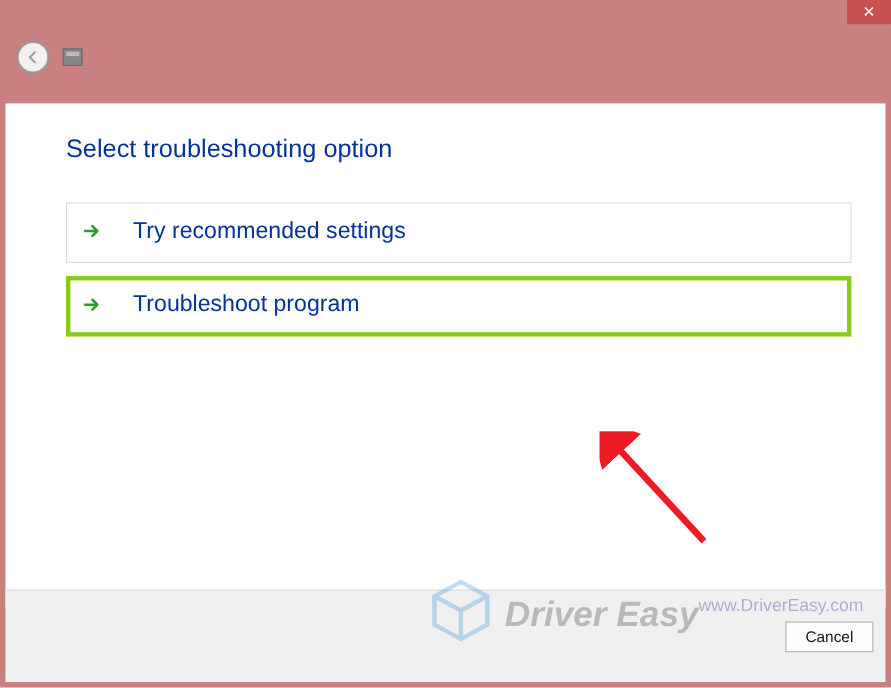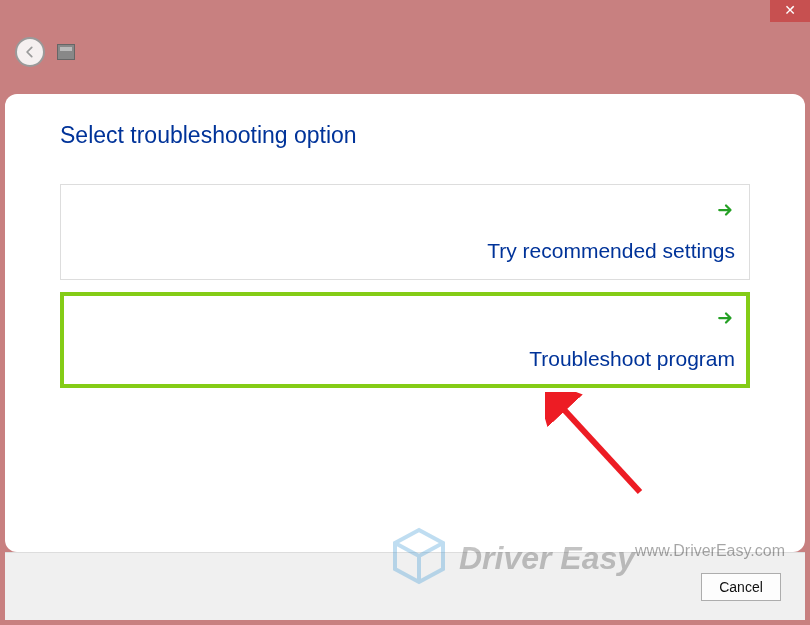--- a/index.html
+++ b/index.html
@@ -78,39 +78,37 @@
       font-size: 19px;
       font-weight: 400;
     }
     .content {
       background: #fff;
       position: absolute;
       top: 72px;
       left: 0;
       right: 0;
       bottom: 68px;
-      padding: 28px 55px 0 55px;
-      border-radius: 12px;
+      padding: 28px 31px 0 55px;
     }
     .heading {
       color: #003399;
       font-size: 23px;
       font-weight: 400;
       margin-bottom: 35px;
     }
     .option {
       border: 1px solid #ddd;
       padding: 12px 14px 14px 14px;
       margin-bottom: 12px;
       display: flex;
-      align-items: flex-end;
-      gap: 16px;
+      align-items: center;
+      gap: 28px;
       cursor: pointer;
       background: #fff;
-      flex-direction: column;
     }
     .option.highlight {
       border: 4px solid #84cc16;
       padding: 9px 11px 11px 11px;
     }
     .arrow-icon svg {
       width: 18px;
       height: 18px;
       margin-top: 4px;
     }
@@ -132,27 +130,27 @@
       position: absolute;
       left: 540px;
       top: 370px;
       pointer-events: none;
     }
     .footer {
       position: absolute;
       left: 0;
       right: 0;
       bottom: 0;
-      height: 68px;
+      height: 84px;
       background: #f0f0f0;
       border-top: 1px solid #ddd;
       display: flex;
       align-items: center;
       justify-content: flex-end;
-      padding-right: 24px;
+      padding-right: 11px;
     }
     .cancel-btn {
       min-width: 80px;
       height: 28px;
       border: 1px solid #adadad;
       background: #fdfdfd;
       font-size: 14px;
       color: #111;
       cursor: pointer;
     }
@@ -175,21 +173,21 @@
     }
     .wm-brand {
       font-size: 32px;
       font-style: italic;
       font-weight: 600;
       color: #555;
       line-height: 1;
     }
     .wm-url {
       font-size: 16px;
-      color: #000000;
+      color: #4c1d95;
     }
   </style>
 </head>
 <body>
 
 <div class="window">
 
   <div class="close-btn">
     <span>✕</span>
   </div>

